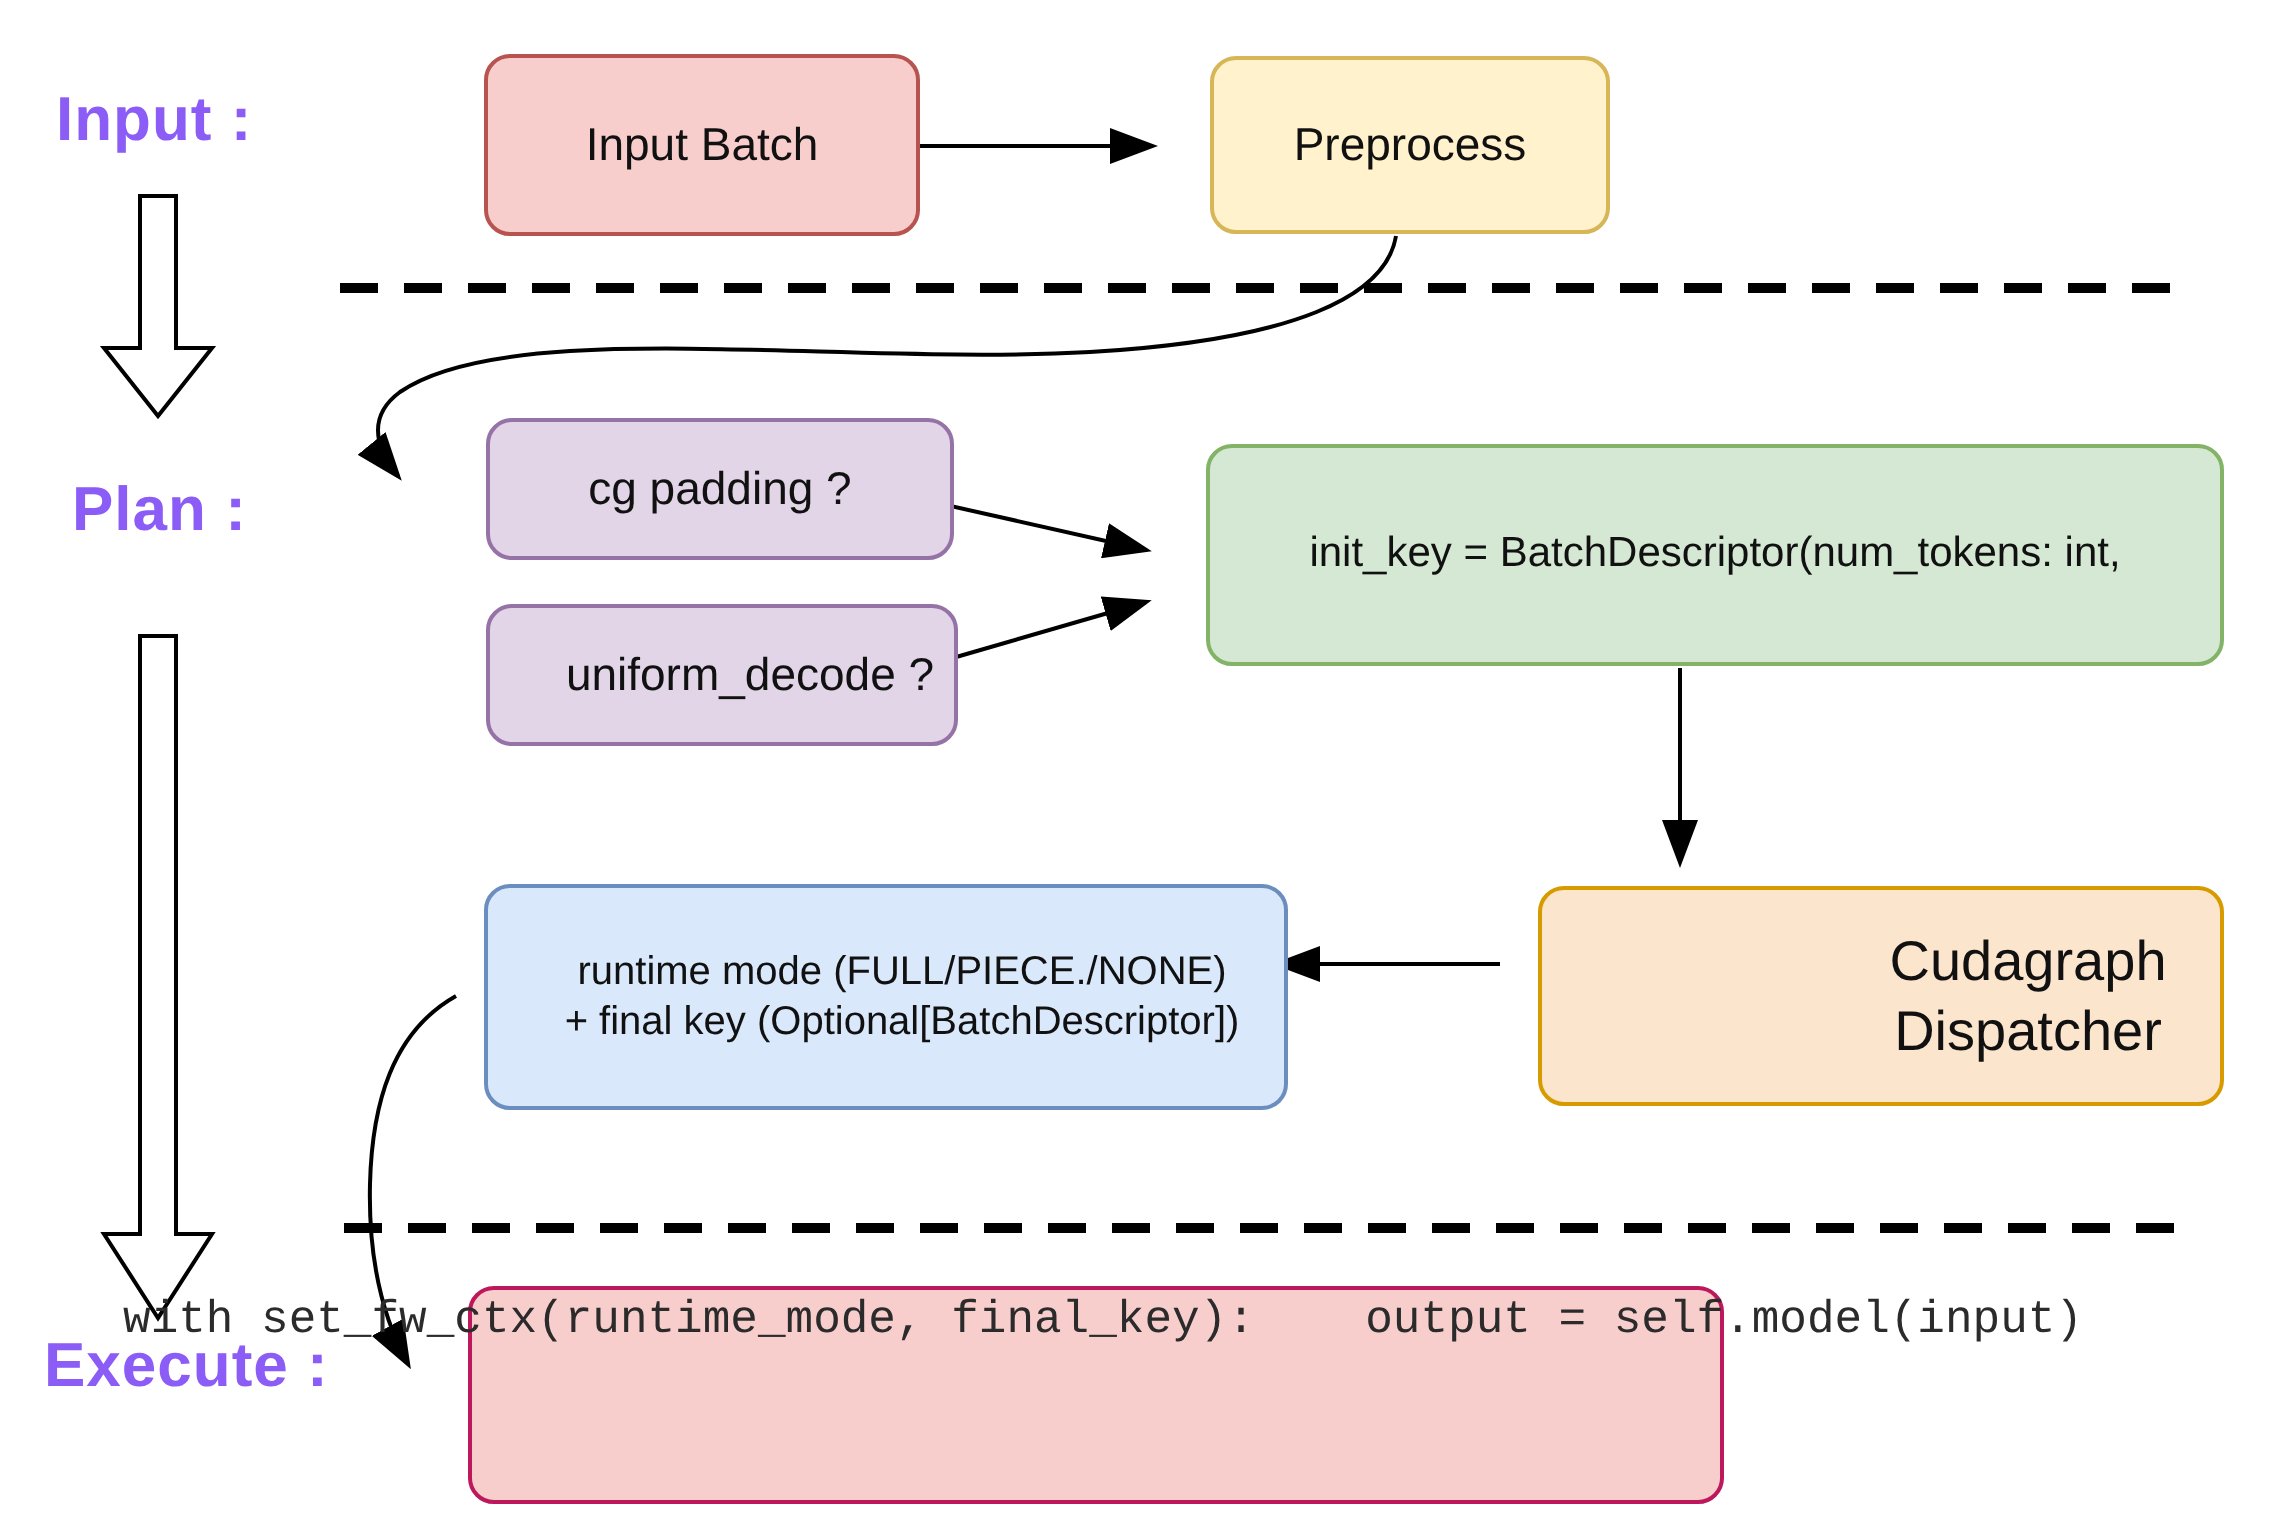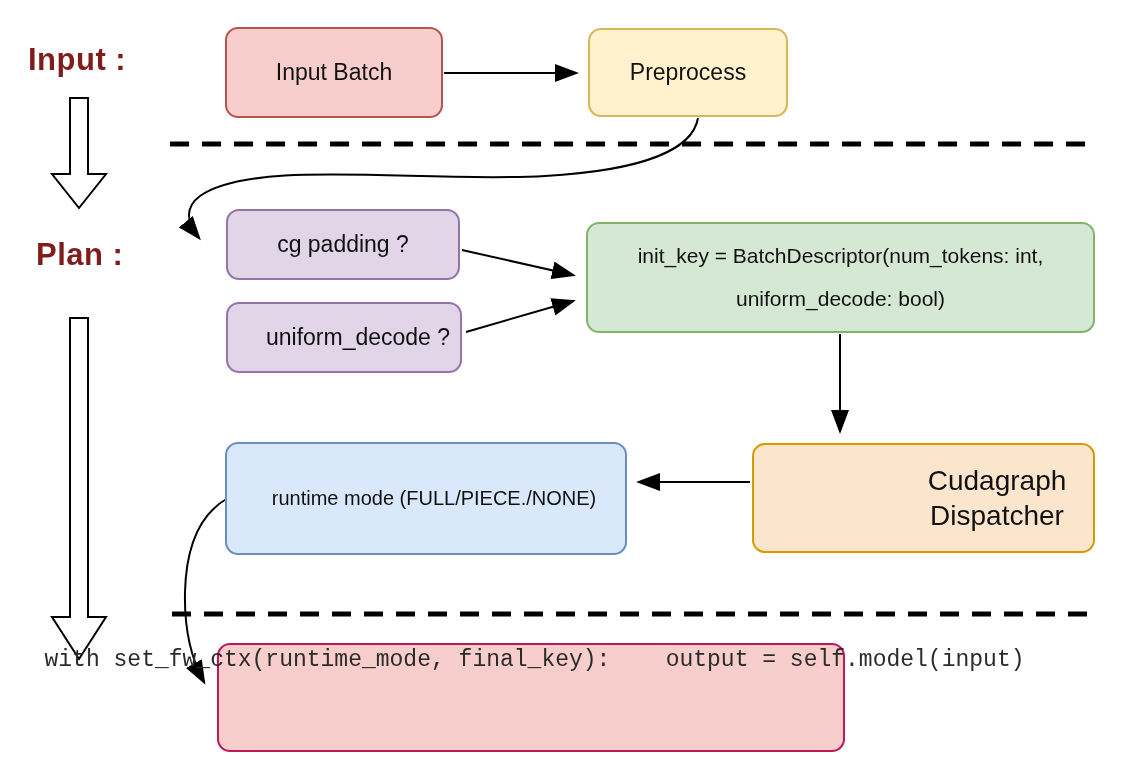--- a/index.html
+++ b/index.html
@@ -2,27 +2,27 @@
 <html><head>
 <meta charset="utf-8">
 <style>
   html,body{margin:0;padding:0;background:#ffffff;}
   #canvas{
     position:relative;width:1142px;height:770px;background:#ffffff;
     font-family:"Liberation Sans",sans-serif;color:#111;overflow:hidden;
   }
   #wires{position:absolute;left:0;top:0;width:1142px;height:770px;}
   .section-label{
-    position:absolute;font-weight:bold;font-size:31px;color:#7f1d1d;
+    position:absolute;font-weight:bold;font-size:31px;color:#8b5cf6;
     white-space:nowrap;letter-spacing:0.5px;
   }
   .node{
     position:absolute;box-sizing:border-box;border-radius:13px;
     display:flex;align-items:center;justify-content:center;
-    text-align:center;line-height:1.25;
+    text-align:center;line-height:1.25;margin-left:17px;
   }
   .node-input-batch{left:225px;top:27px;width:218px;height:91px;
     background:#F8CECC;border:2px solid #B85450;font-size:23px;}
   .node-preprocess{left:588px;top:28px;width:200px;height:89px;
     background:#FFF2CC;border:2px solid #D6B656;font-size:23px;}
   .node-purple{background:#E1D5E7;border:2px solid #9673A6;font-size:23px;}
   .node-cg-padding{left:226px;top:209px;width:234px;height:71px;}
   .node-uniform-decode{left:226px;top:302px;width:236px;height:71px;padding-left:28px;}
   .node-init-key{left:586px;top:222px;width:509px;height:111px;
     background:#D5E8D4;border:2px solid #82B366;font-size:21px;flex-direction:column;gap:16px;}
@@ -62,52 +62,53 @@
     <path d="M698,118 C693,148 648,170 545,176 C420,183 255,158 200,196 C185,207 186,222 199,238" fill="none" stroke="#000" stroke-width="2" marker-end="url(#arrow)"></path>
     <line x1="462" y1="250" x2="573" y2="275" stroke="#000" stroke-width="2" marker-end="url(#arrow)"></line>
     <line x1="466" y1="332" x2="573" y2="301" stroke="#000" stroke-width="2" marker-end="url(#arrow)"></line>
     <line x1="840" y1="334" x2="840" y2="431" stroke="#000" stroke-width="2" marker-end="url(#arrow)"></line>
     <line x1="750" y1="482" x2="639" y2="482" stroke="#000" stroke-width="2" marker-end="url(#arrow)"></line>
     <path d="M228,498 C196,516 186,552 185,592 C184,634 193,662 204,682" fill="none" stroke="#000" stroke-width="2" marker-end="url(#arrow)"></path>
   </svg>
 
   <div class="section-label" style="left:28px;top:42px;">Input :</div>
   <div class="section-label" style="left:36px;top:237px;">Plan :</div>
+  <div class="section-label" style="left:22px;top:665px;">Execute :</div>
 
   <div class="node node-input-batch">
     <span>Input Batch</span>
   </div>
 
   <div class="node node-preprocess">
     <span>Preprocess</span>
   </div>
 
   <div class="node node-purple node-cg-padding">
     <span>cg padding ?</span>
   </div>
 
   <div class="node node-purple node-uniform-decode">
     <span>uniform_decode ?</span>
   </div>
 
   <div class="node node-init-key">
     <span>init_key = BatchDescriptor(num_tokens: int,</span>
-    <span>uniform_decode: bool)</span>
   </div>
 
   <div class="node node-dispatcher-outer">
     <div class="dispatcher-text">
       <div>Cudagraph</div>
       <div>Dispatcher</div>
     </div>
   </div>
 
 
   <div class="node node-runtime">
     <span>runtime mode (FULL/PIECE./NONE)</span>
+    <span>+ final key (Optional[BatchDescriptor])</span>
   </div>
 
   <div class="node node-code">
     <div class="pre">with set_fw_ctx(runtime_mode, final_key):</div>
     <div class="pre">    output = self.model(input)</div>
   </div>
 
 </div>
 
 </body></html>

